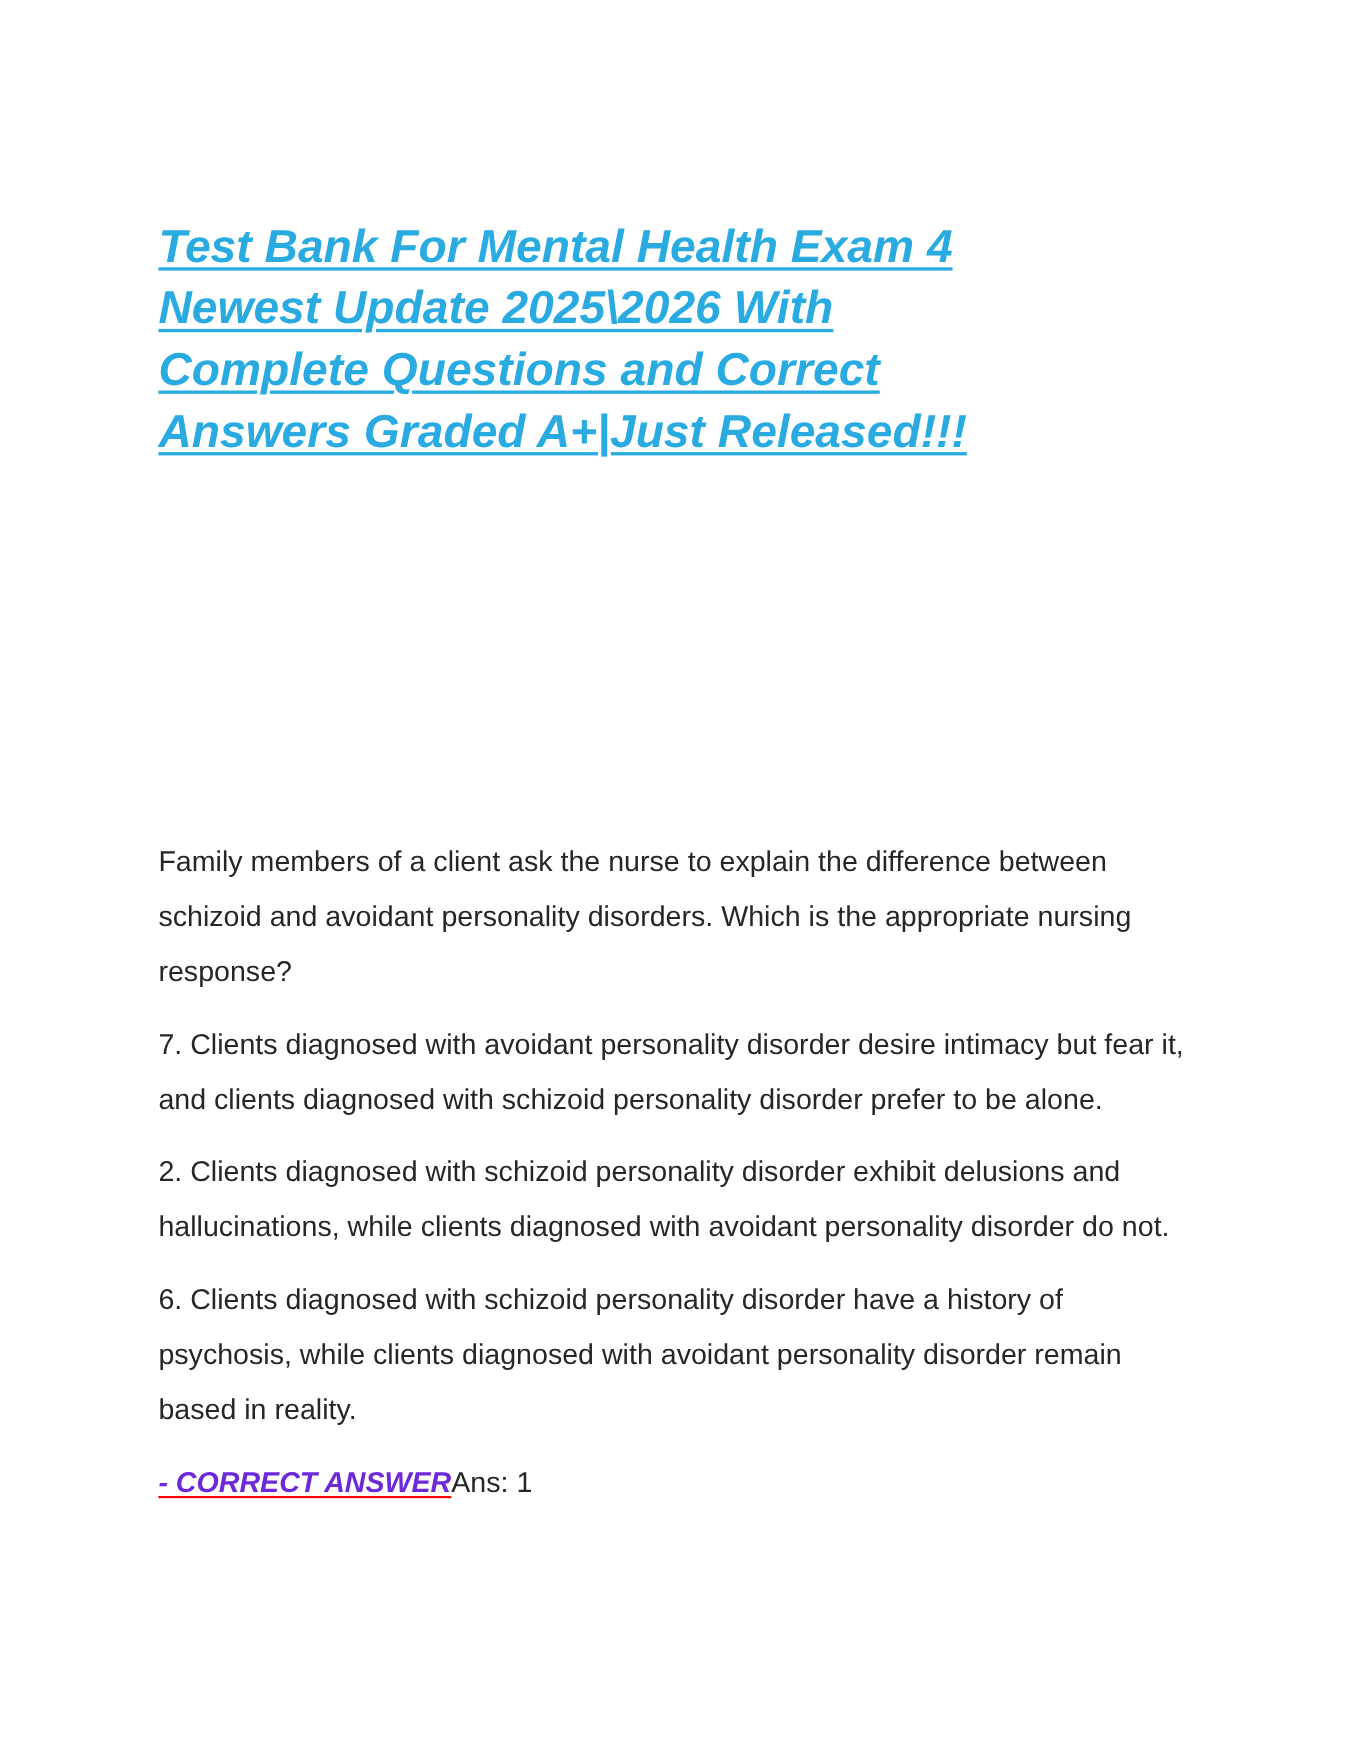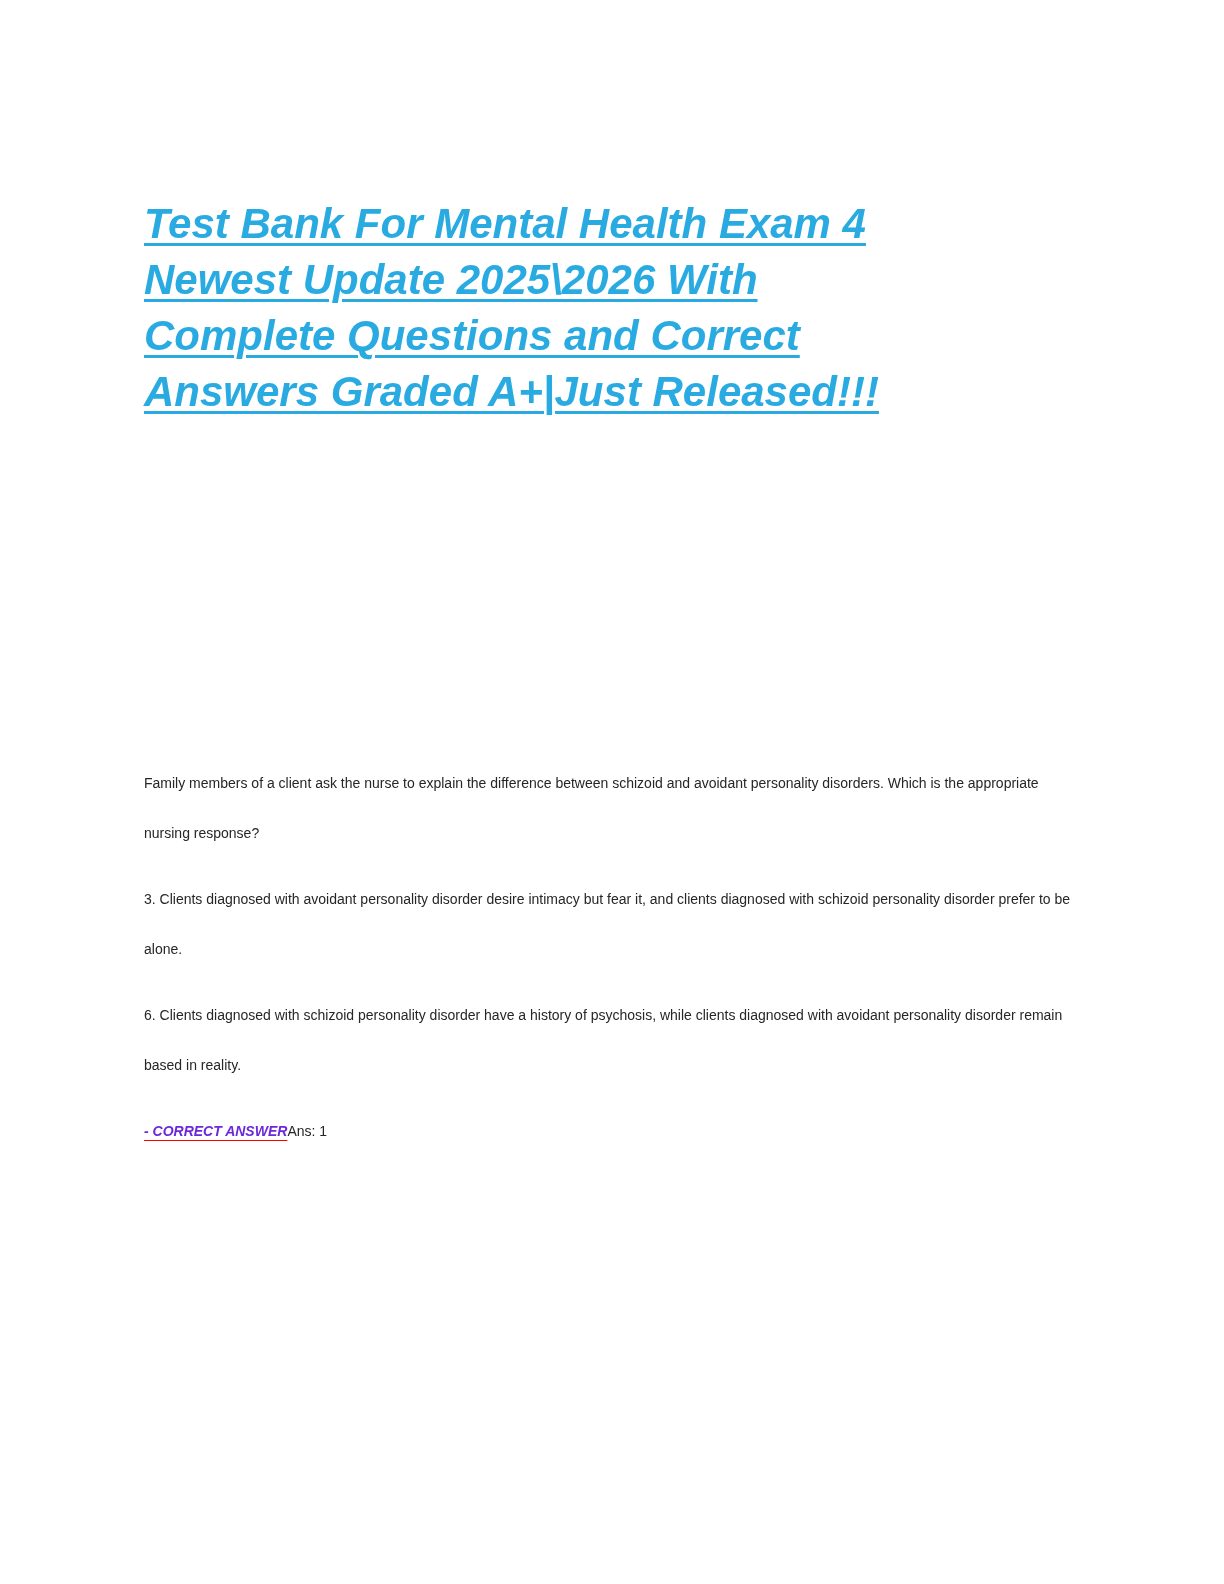--- a/index.html
+++ b/index.html
@@ -33,21 +33,21 @@
     color: #29abe2;
     text-decoration: underline;
     text-decoration-thickness: 3px;
     text-underline-offset: 5px;
     margin-bottom: 338px;
   }
 
   .body-text {
     max-width: 936px;
     color: #262626;
-    font-size: 14px;
+    font-size: 26px;
     line-height: 50px;
   }
 
   .para {
     margin: 0 0 16px 0;
   }
 
   .answer-line {
     margin-top: 4px;
   }
@@ -71,22 +71,23 @@
 <body>
 
 <div class="page">
 
   <h1 class="doc-title">Test Bank For Mental Health Exam 4 Newest Update 2025\2026 With Complete Questions and Correct Answers Graded A+|Just Released!!!</h1>
 
   <div class="body-text">
 
     <p class="para">Family members of a client ask the nurse to explain the difference between schizoid and avoidant personality disorders. Which is the appropriate nursing response?</p>
 
-    <p class="para">3. Clients diagnosed with avoidant personality disorder desire intimacy but fear it, and clients diagnosed with schizoid personality disorder prefer to be alone.</p>
+    <p class="para">7. Clients diagnosed with avoidant personality disorder desire intimacy but fear it, and clients diagnosed with schizoid personality disorder prefer to be alone.</p>
 
+    <p class="para">2. Clients diagnosed with schizoid personality disorder exhibit delusions and hallucinations, while clients diagnosed with avoidant personality disorder do not.</p>
 
 
     <p class="para">6. Clients diagnosed with schizoid personality disorder have a history of psychosis, while clients diagnosed with avoidant personality disorder remain based in reality.</p>
 
     <p class="para answer-line"><span class="answer-label">- CORRECT ANSWER</span><span class="answer-value">Ans: 1</span></p>
 
   </div>
 </div>
 
 </body></html>

